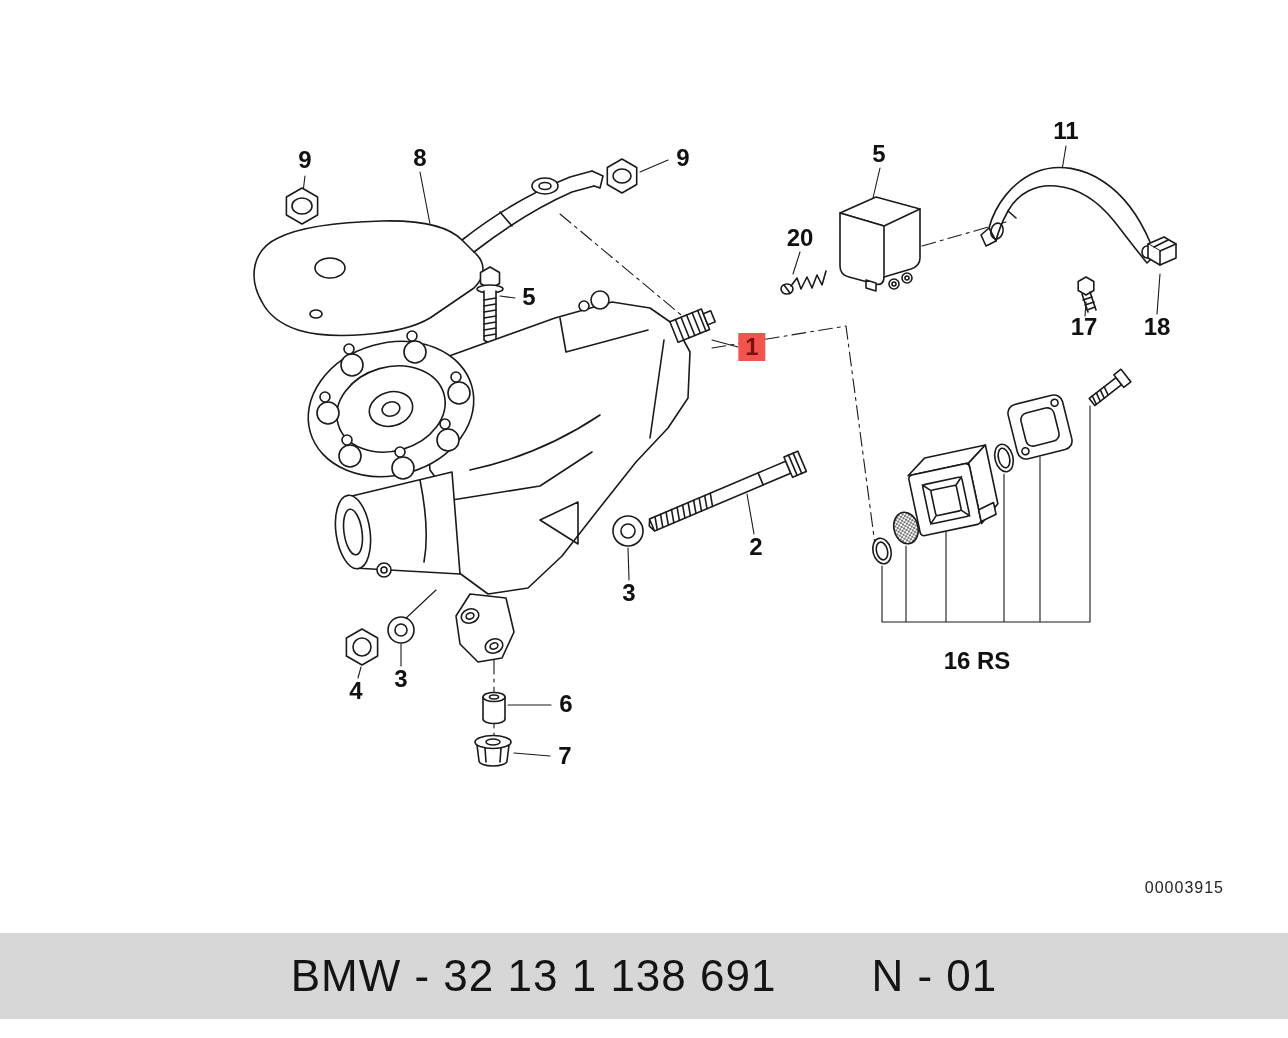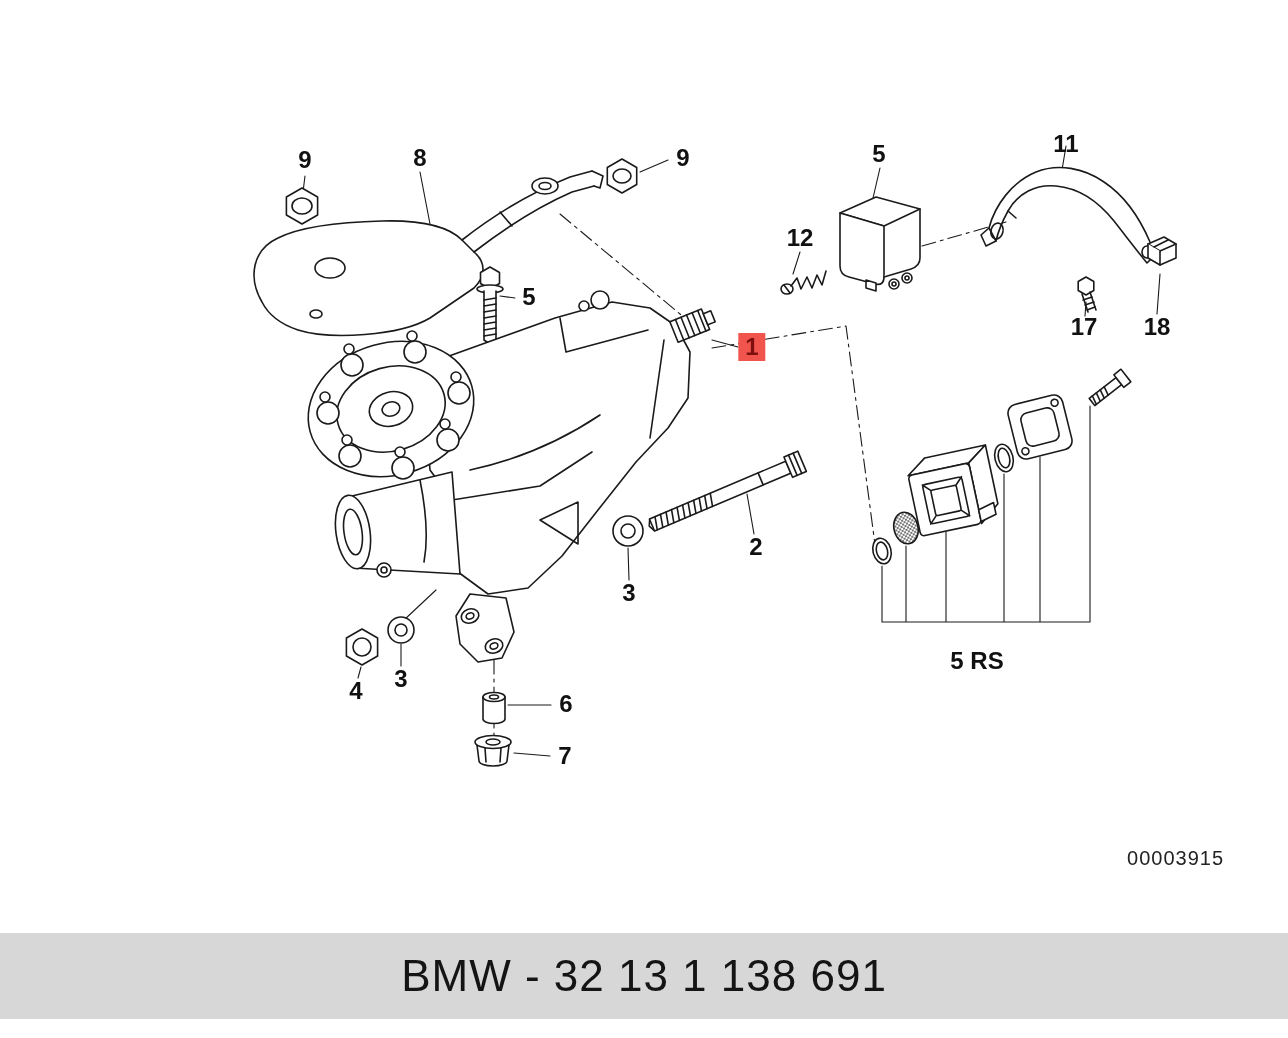--- a/index.html
+++ b/index.html
@@ -16,22 +16,22 @@
     position:absolute;transform:translate(-50%,-50%);
     font-weight:bold;font-size:24px;color:#111;line-height:1;
     cursor:pointer;user-select:none;white-space:nowrap;
   }
   .callout.highlight{
     background:var(--highlight-bg,#f0544c);
     color:var(--highlight-text,#7d0f0f);
     padding:2px 7px;
   }
   .doc-number{
-    position:absolute;top:847px;right:64px;
-    font-size:20px;letter-spacing:1px;color:#222;
+    position:absolute;top:879px;right:64px;
+    font-size:16px;letter-spacing:1px;color:#222;
   }
   .footer{
     position:absolute;left:0;right:0;top:933px;height:86px;
     background:var(--footer-bg,#d7d7d7);
     display:flex;align-items:center;justify-content:center;gap:95px;
     font-size:44px;color:var(--footer-text,#141414);letter-spacing:1px;
   }
 </style>
 </head>
 <body>
@@ -259,31 +259,32 @@
     <path class="thin" d="M882 566 L882 622 M906 546 L906 622 M946 532 L946 622 M1004 474 L1004 622 M1040 457 L1040 622 M1090 406 L1090 622 M882 622 L1090 622" fill="none"></path>
   </g>
 </svg>
 
 <div class="callout" style="left:305px;top:160px">9</div>
 <div class="callout" style="left:420px;top:158px">8</div>
 <div class="callout" style="left:683px;top:158px">9</div>
 <div class="callout" style="left:529px;top:297px">5</div>
 <div class="callout highlight" style="left:752px;top:347px">1</div>
 <div class="callout" style="left:879px;top:154px">5</div>
-<div class="callout" style="left:1066px;top:144px">11</div>
-<div class="callout" style="left:800px;top:238px">12</div>
+<div class="callout" style="left:1066px;top:131px">11</div>
+<div class="callout" style="left:800px;top:238px">20</div>
 <div class="callout" style="left:1084px;top:327px">17</div>
 <div class="callout" style="left:1157px;top:327px">18</div>
 <div class="callout" style="left:756px;top:547px">2</div>
 <div class="callout" style="left:629px;top:593px">3</div>
 <div class="callout" style="left:356px;top:691px">4</div>
 <div class="callout" style="left:401px;top:679px">3</div>
 <div class="callout" style="left:566px;top:704px">6</div>
 <div class="callout" style="left:565px;top:756px">7</div>
-<div class="callout" style="left:977px;top:661px">5 RS</div>
+<div class="callout" style="left:977px;top:661px">16 RS</div>
 
 <div class="doc-number">00003915</div>
 
 <div class="footer">
   <span>BMW - 32 13 1 138 691</span>
+  <span>N - 01</span>
 </div>
 
 </div>
 
 </body></html>

